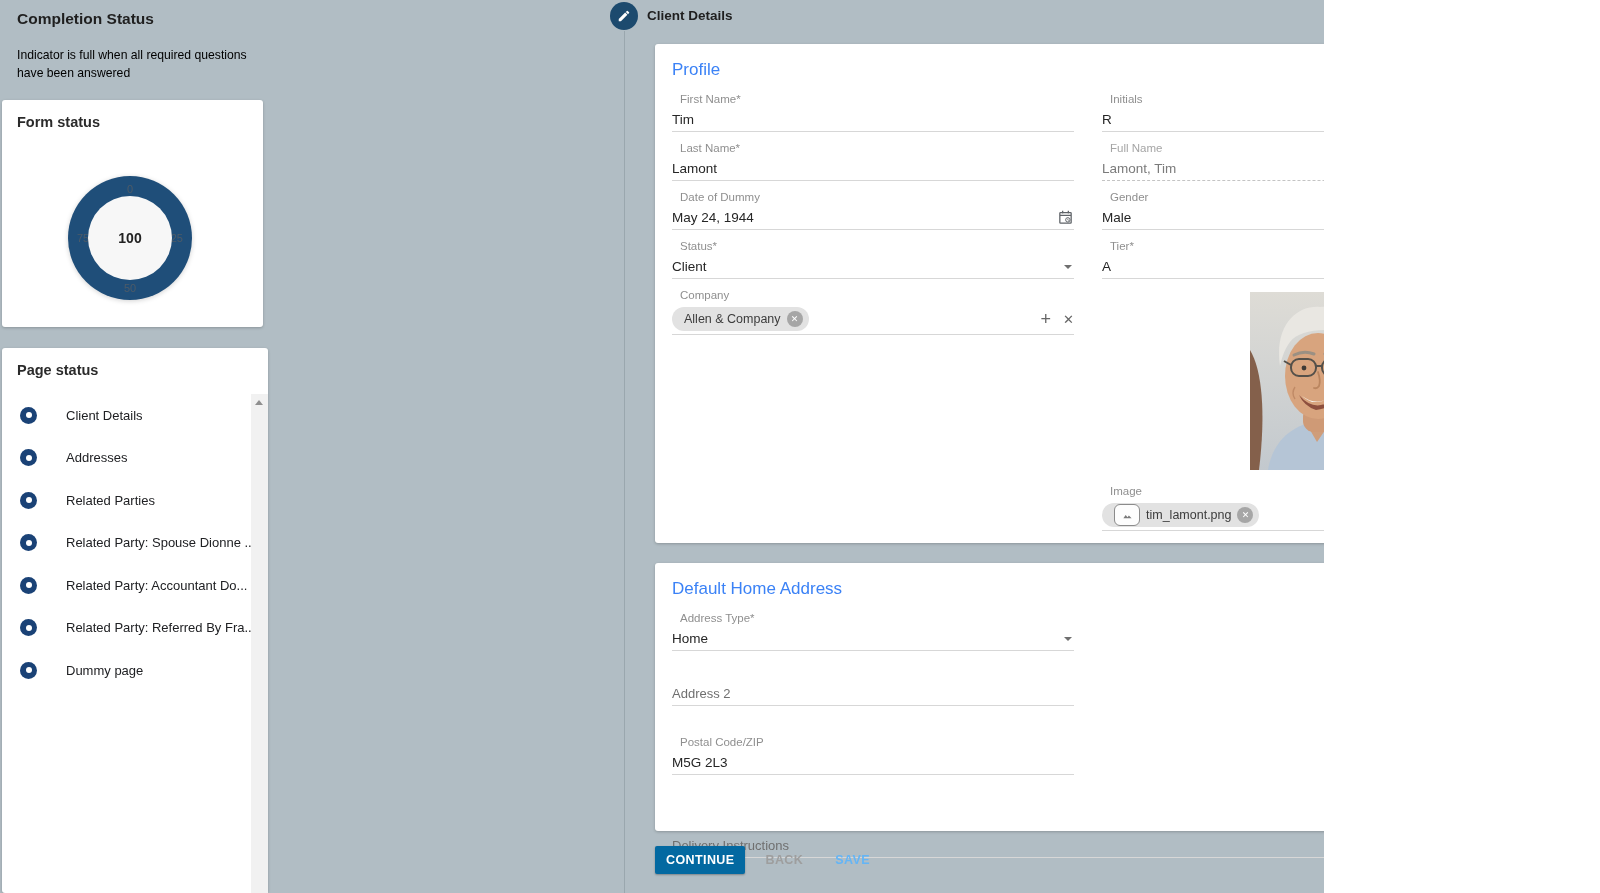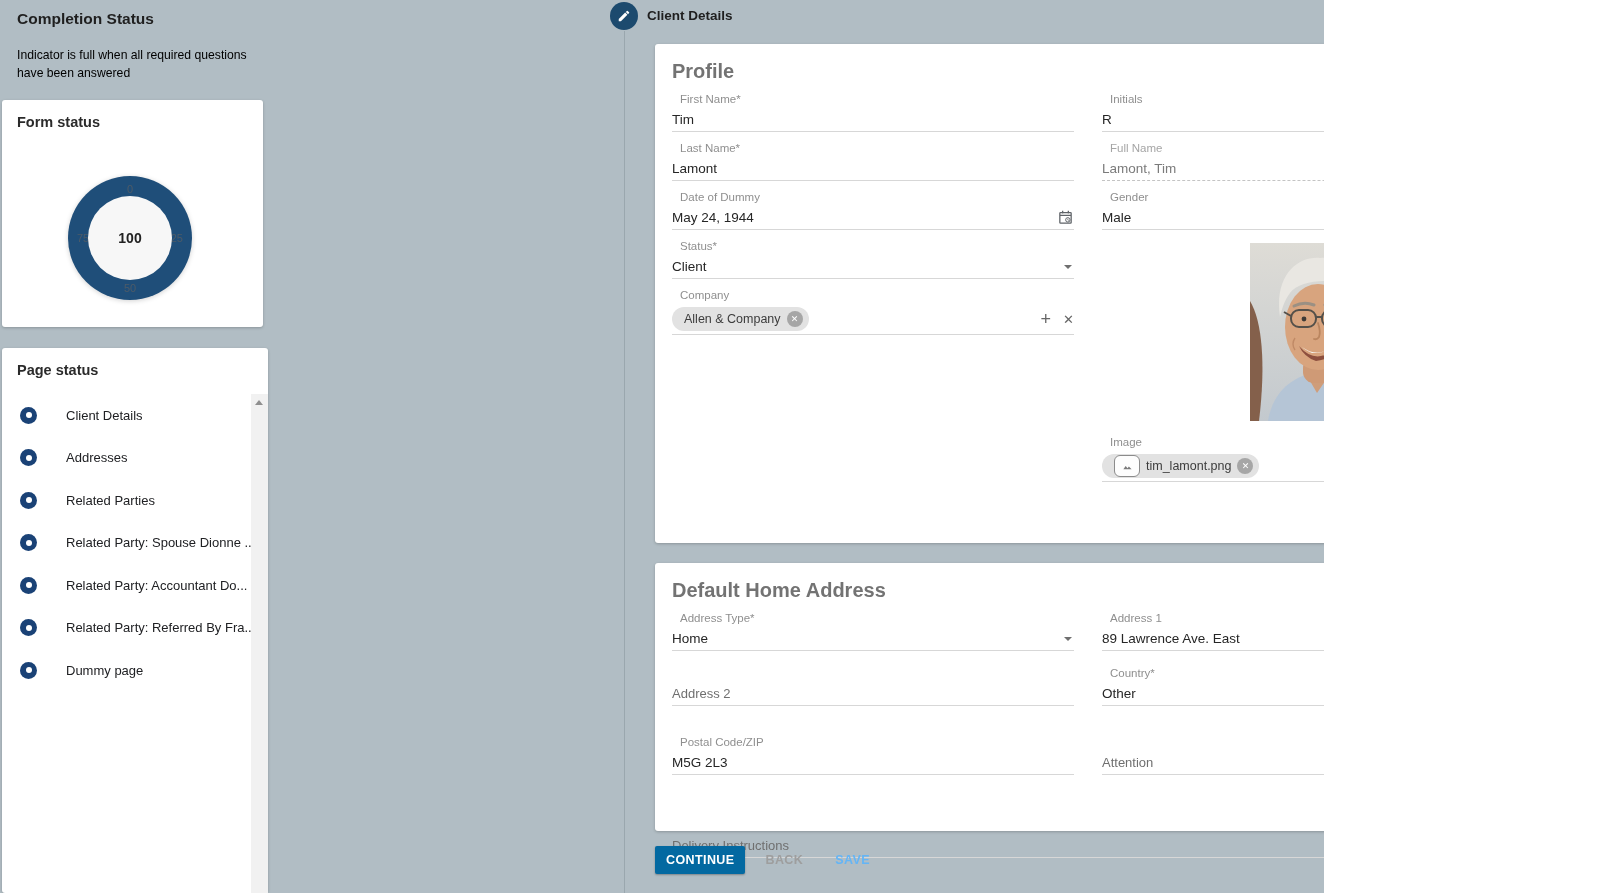--- a/index.html
+++ b/index.html
@@ -42,21 +42,21 @@
 
   
   .step-icon{position:absolute;left:610px;top:2px;width:28px;height:28px;border-radius:50%;
              background:#1c4a6e;display:flex;align-items:center;justify-content:center;}
   .step-title{position:absolute;left:647px;top:2px;height:28px;line-height:28px;
               font-size:13.5px;font-weight:700;color:#1f1f1f;}
   .vline{position:absolute;left:624px;top:31px;width:1px;height:862px;background:#9aa7ae;}
 
   .card-profile{left:655px;top:44px;width:893px;height:499px;}
   .card-address{left:655px;top:563px;width:893px;height:268px;}
-  .big-title{position:absolute;left:17px;top:16px;font-size:20px;font-weight:700;color:#737373;}
+  .big-title{position:absolute;left:17px;top:16px;font-size:17px;font-weight:400;color:#3b82f6;}
 
   .col{position:absolute;top:46px;}
   .col-l{left:17px;width:402px;}
   .col-r{left:447px;width:429px;}
 
   .field{height:49px;}
   .field.mt6{margin-top:6px;}
   .field.mt20{margin-top:20px;}
   .f-label{height:15px;padding-top:3px;font-size:11.5px;color:#8f8f8f;margin-left:8px;}
   .f-value{height:23px;display:flex;align-items:center;border-bottom:1px solid #d7d7d7;
@@ -235,20 +235,27 @@
       <div class="field">
         <div class="f-label disabled">Full Name</div>
         <div class="f-value disabled">
           <span class="grow">Lamont, Tim</span>
         </div>
       </div>
       <div class="field">
         <div class="f-label">Gender</div>
         <div class="f-value">
           <span class="grow">Male</span>
+          <span class="caret"></span>
+        </div>
+      </div>
+      <div class="field">
+        <div class="f-label">Tier*</div>
+        <div class="f-value">
+          <span class="grow">A</span>
           <span class="caret"></span>
         </div>
       </div>
 
       <svg class="photo" viewBox="0 0 134 178">
         <defs>
           <linearGradient id="sky" x1="0" y1="0" x2="0" y2="1">
             <stop offset="0" stop-color="#dedcd6"></stop>
               <stop offset="1" stop-color="#c3c9ce"></stop>
           </linearGradient>
@@ -314,41 +321,20 @@
         </div>
       </div>
       <div class="field mt20">
         <div class="f-label">Postal Code/ZIP</div>
         <div class="f-value">
           <span class="grow">M5G 2L3</span>
         </div>
       </div>
     </div>
 
-    <div class="col col-r">
-      <div class="field">
-        <div class="f-label">Address 1</div>
-        <div class="f-value">
-          <span class="grow">89 Lawrence Ave. East</span>
-        </div>
-      </div>
-      <div class="field mt6">
-        <div class="f-label">Country*</div>
-        <div class="f-value">
-          <span class="grow">Other</span>
-          <span class="caret"></span>
-        </div>
-      </div>
-      <div class="field mt20">
-        <div class="f-label"></div>
-        <div class="f-value emptyf">
-          <span class="grow">Attention</span>
-        </div>
-      </div>
-    </div>
 
     <div class="arow-delivery">
       <div class="f-value emptyf">
         <span class="grow">Delivery Instructions</span>
       </div>
     </div>
   </div>
 
   <div class="btnrow">
     <button class="btn-continue">CONTINUE</button>

